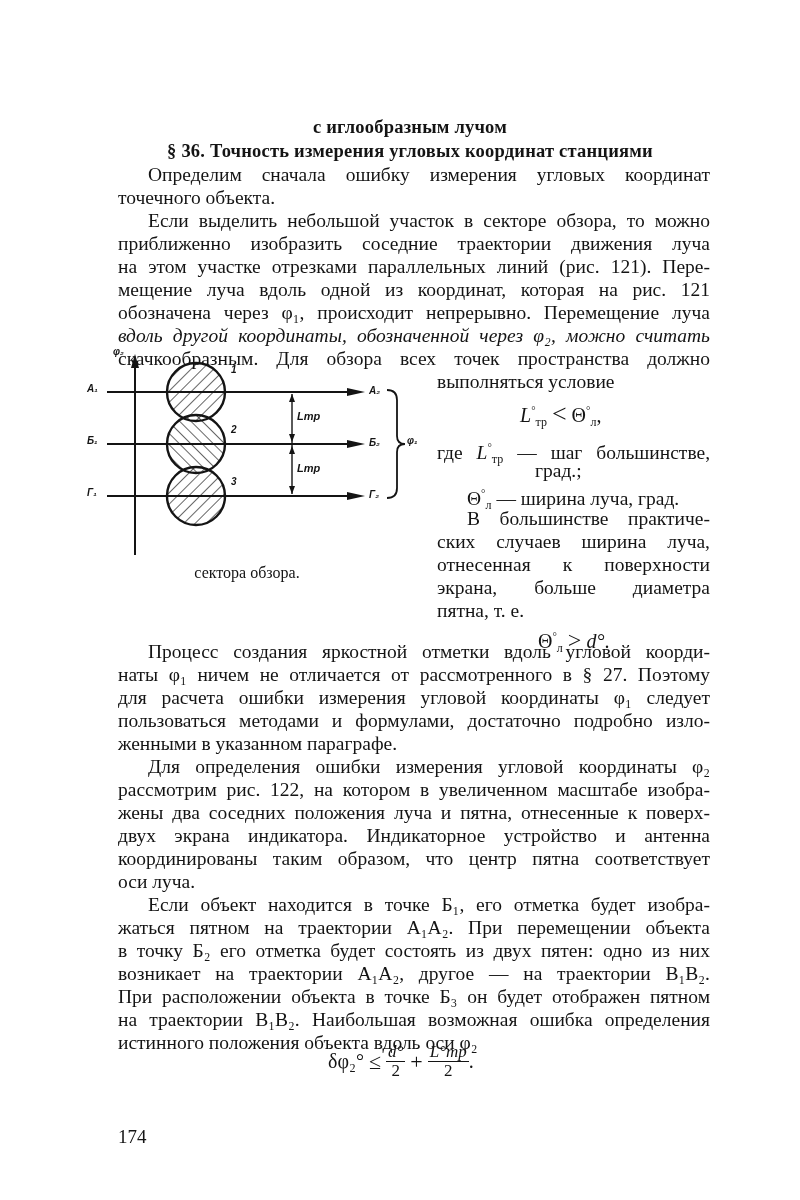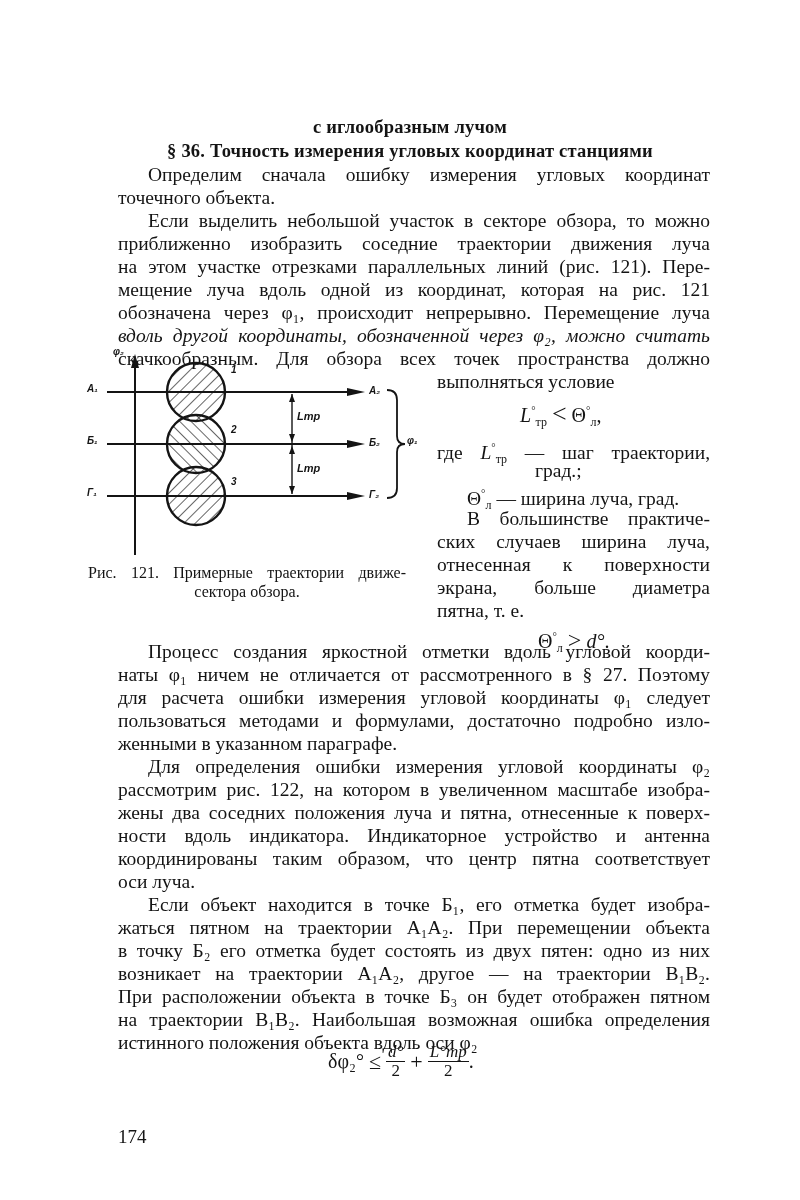--- a/index.html
+++ b/index.html
@@ -47,21 +47,21 @@
 
 <div class="rline formula" style="left:520px; top:399px;">
   <span class="it">L</span><sup style="font-size:11px;">°</sup><sub>тр</sub>
   <span style="font-size:26px;">&lt;</span>
   <span>Θ</span><sup style="font-size:11px;">°</sup><sub>л</sub><span>,</span>
 </div>
 
 <div class="rline rjust" style="top:436px;">
   <span>где</span>
   <span class="it">L</span><sup style="font-size:11px;">°</sup><sub>тр</sub>
-  <span>— шаг траектории,</span>
+  <span>— шаг большинстве,</span>
 </div>
 <div class="rline" style="left:535px; top:459px;">град.;</div>
 <div class="rline" style="left:467px; top:482px;">
   <span>Θ</span><sup style="font-size:11px;">°</sup><sub>л</sub>
   <span>— ширина луча, град.</span>
 </div>
 
 <div class="rline" style="left:467px; width:243px; top:507px; text-align:justify; text-align-last:justify;">В большинстве практиче-</div>
 <div class="rline rjust" style="top:530px;">ских случаев ширина луча,</div>
 <div class="rline rjust" style="top:553px;">отнесенная к поверхности</div>
@@ -116,34 +116,33 @@
   <span class="abs fig-label" style="left:284px; top:139px;">Г₂</span>
   <span class="abs fig-label" style="left:146px; top:14px;">1</span>
   <span class="abs fig-label" style="left:146px; top:74px;">2</span>
   <span class="abs fig-label" style="left:146px; top:126px;">3</span>
   <span class="abs fig-label" style="left:212px; top:60px; font-size:11px;">Lтр</span>
   <span class="abs fig-label" style="left:212px; top:112px; font-size:11px;">Lтр</span>
   <span class="abs fig-label" style="left:322px; top:85px;">φ₁</span>
 </div>
 
 <div class="abs caption" style="top:563px;">
-  <span class="cl">Рис. 121. Примерные траектории движе-</span>
   <span class="cl c">сектора обзора.</span>
 </div>
 
 <div class="line ind" style="top:640px;">Процесс создания яркостной отметки вдоль угловой коорди-</div>
 <div class="line" style="top:663px;">наты φ₁ ничем не отличается от рассмотренного в § 27. Поэтому</div>
 <div class="line" style="top:686px;">для расчета ошибки измерения угловой координаты φ₁ следует</div>
 <div class="line" style="top:709px;">пользоваться методами и формулами, достаточно подробно изло-</div>
 <div class="line last" style="top:732px;">женными в указанном параграфе.</div>
 
 <div class="line ind" style="top:755px;">Для определения ошибки измерения угловой координаты φ₂</div>
 <div class="line" style="top:778px;">рассмотрим рис. 122, на котором в увеличенном масштабе изобра-</div>
 <div class="line" style="top:801px;">жены два соседних положения луча и пятна, отнесенные к поверх-</div>
-<div class="line" style="top:824px;">ности вдоль индикатора. Индикаторное устройство и антенна</div>
+<div class="line" style="top:824px;">двух экрана индикатора. Индикаторное устройство и антенна</div>
 <div class="line" style="top:847px;">координированы таким образом, что центр пятна соответствует</div>
 <div class="line last" style="top:870px;">оси луча.</div>
 
 <div class="line ind" style="top:893px;">Если объект находится в точке Б₁, его отметка будет изобра-</div>
 <div class="line" style="top:916px;">жаться пятном на траектории А₁А₂. При перемещении объекта</div>
 <div class="line" style="top:939px;">в точку Б₂ его отметка будет состоять из двух пятен: одно из них</div>
 <div class="line" style="top:962px;">возникает на траектории А₁А₂, другое — на траектории В₁В₂.</div>
 <div class="line" style="top:985px;">При расположении объекта в точке Б₃ он будет отображен пятном</div>
 <div class="line" style="top:1008px;">на траектории В₁В₂. Наибольшая возможная ошибка определения</div>
 <div class="line last" style="top:1031px;">истинного положения объекта вдоль оси φ₂</div>

